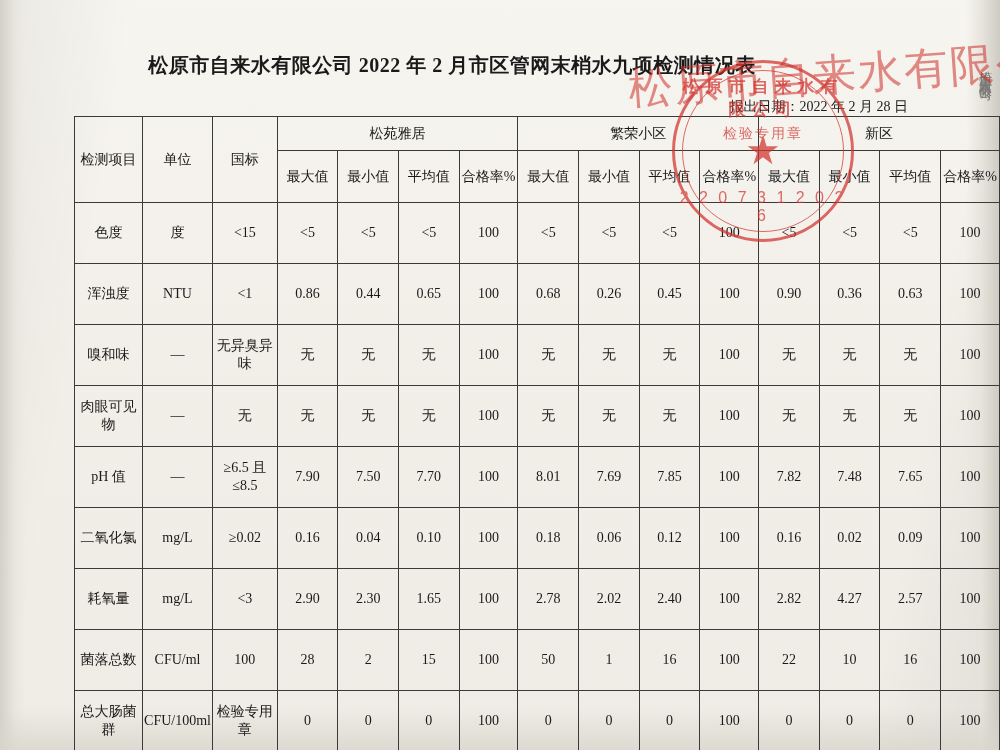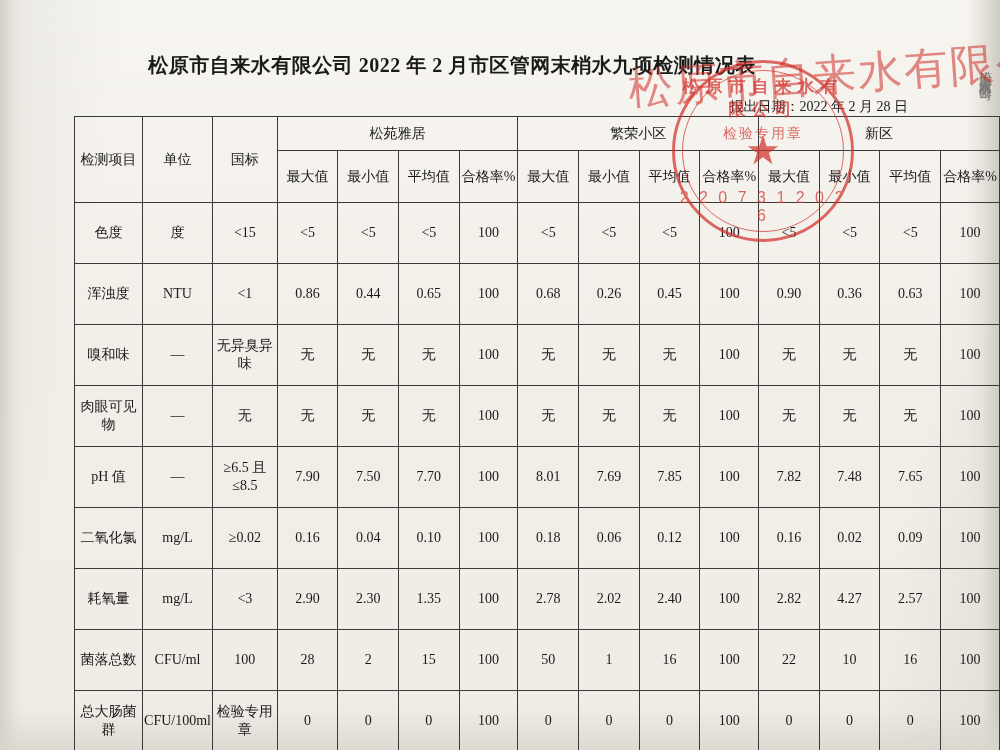--- a/index.html
+++ b/index.html
@@ -333,21 +333,21 @@
         <td class="num">0.02</td>
         <td class="num">0.09</td>
         <td class="num">100</td>
       </tr>
       <tr class="row-item">
         <td class="left-head">耗氧量</td>
         <td>mg/L</td>
         <td>&lt;3</td>
         <td class="num">2.90</td>
         <td class="num">2.30</td>
-        <td class="num">1.35</td>
+        <td class="num">1.65</td>
         <td class="num">100</td>
         <td class="num">2.78</td>
         <td class="num">2.02</td>
         <td class="num">2.40</td>
         <td class="num">100</td>
         <td class="num">2.82</td>
         <td class="num">4.27</td>
         <td class="num">2.57</td>
         <td class="num">100</td>
       </tr>

